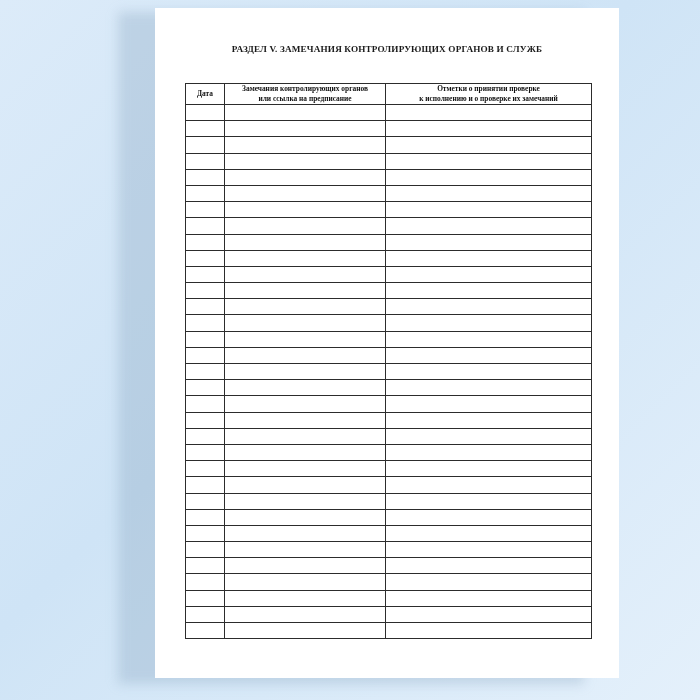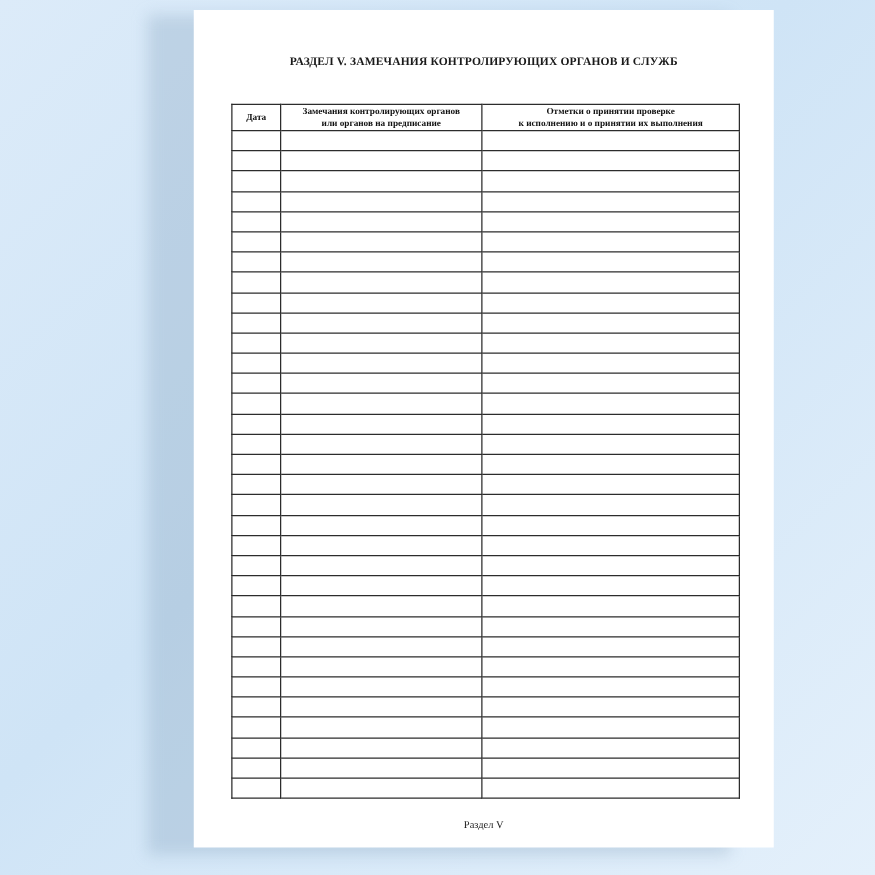--- a/index.html
+++ b/index.html
@@ -101,25 +101,25 @@
   <div class="page">
 
     <div class="doc-title">РАЗДЕЛ V. ЗАМЕЧАНИЯ КОНТРОЛИРУЮЩИХ ОРГАНОВ И СЛУЖБ</div>
 
     <table class="register">
       <thead>
         <tr>
           <th class="col-date">Дата</th>
           <th class="col-remarks">
             <span class="hl">Замечания контролирующих органов</span>
-            <span class="hl">или органов на предписание</span>
+            <span class="hl">или ссылка на предписание</span>
           </th>
           <th class="col-marks">
             <span class="hl">Отметки о принятии проверке</span>
-            <span class="hl">к исполнению и о принятии их выполнения</span>
+            <span class="hl">к исполнению и о проверке их замечаний</span>
           </th>
         </tr>
       </thead>
       <tbody id="table-body">
           <tr>
             <td></td>
             <td></td>
             <td></td>
           </tr>
           <tr>
@@ -278,15 +278,14 @@
             <td></td>
           </tr>
           <tr>
             <td></td>
             <td></td>
             <td></td>
           </tr>
         </tbody>
     </table>
 
-    <div class="footer">Раздел V</div>
   </div>
 </div>
 
 </body></html>

